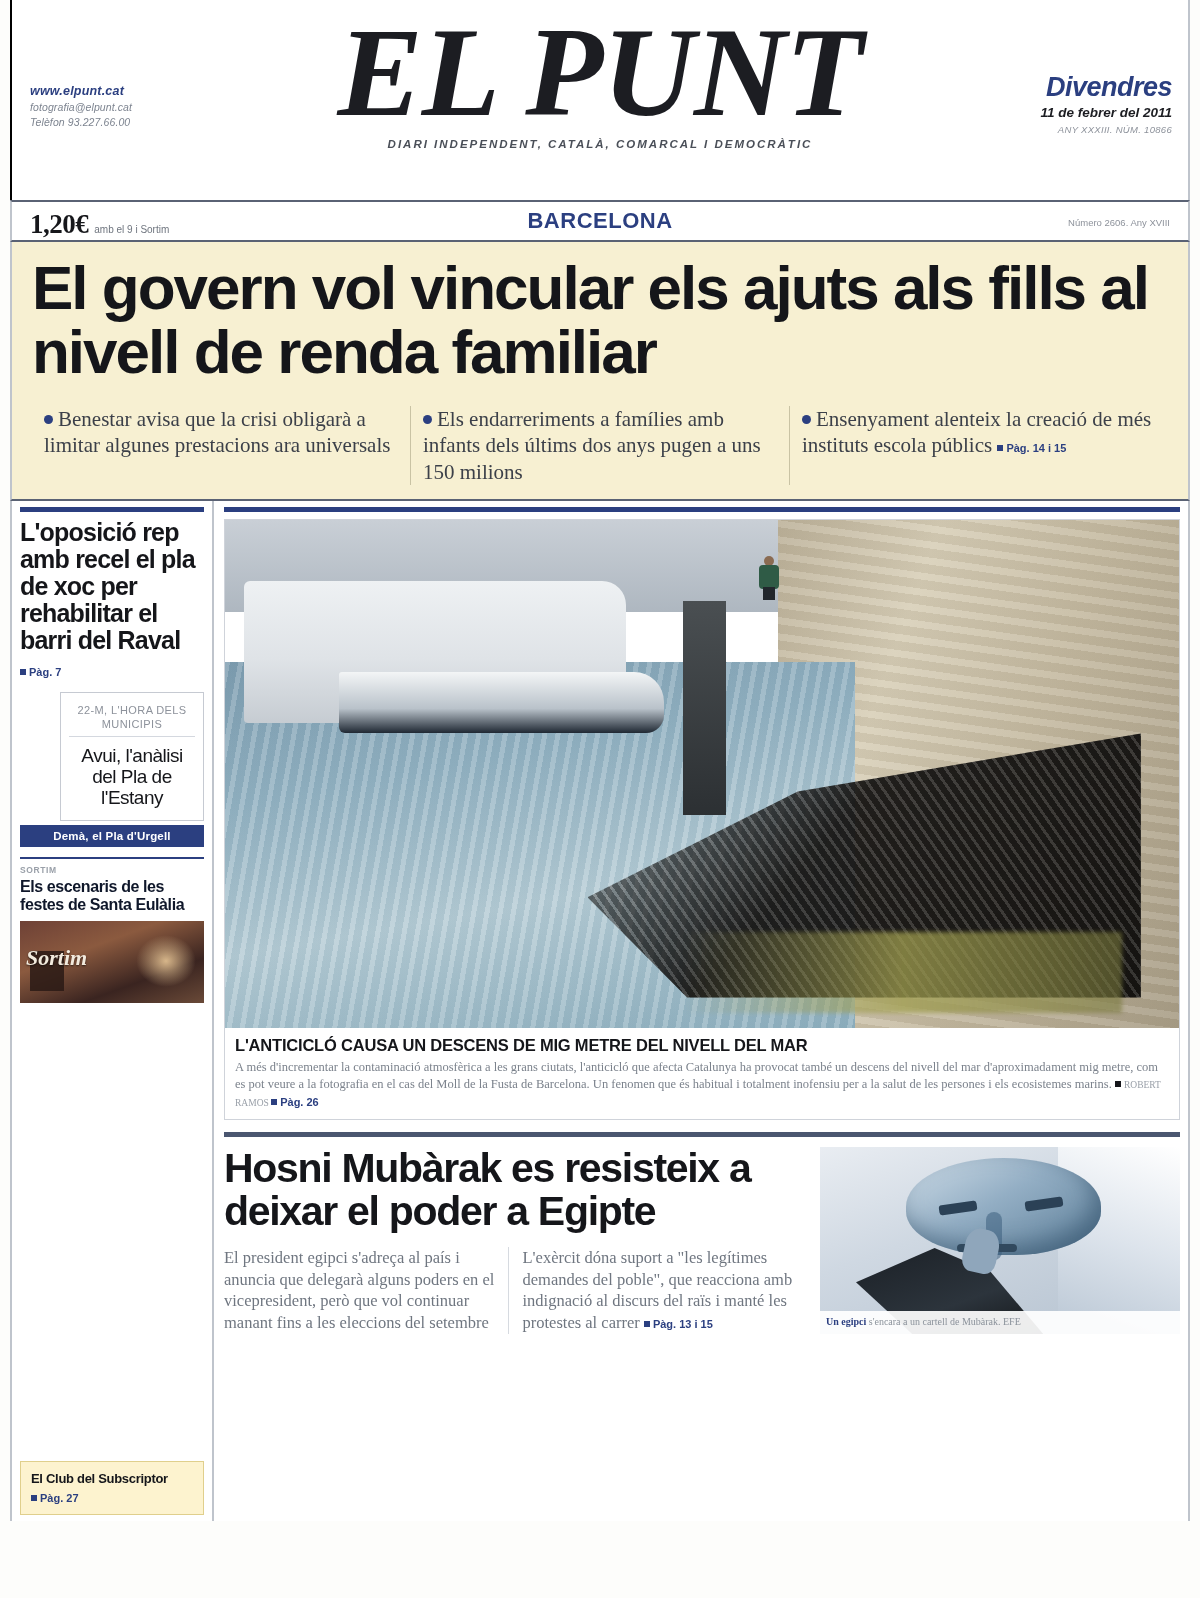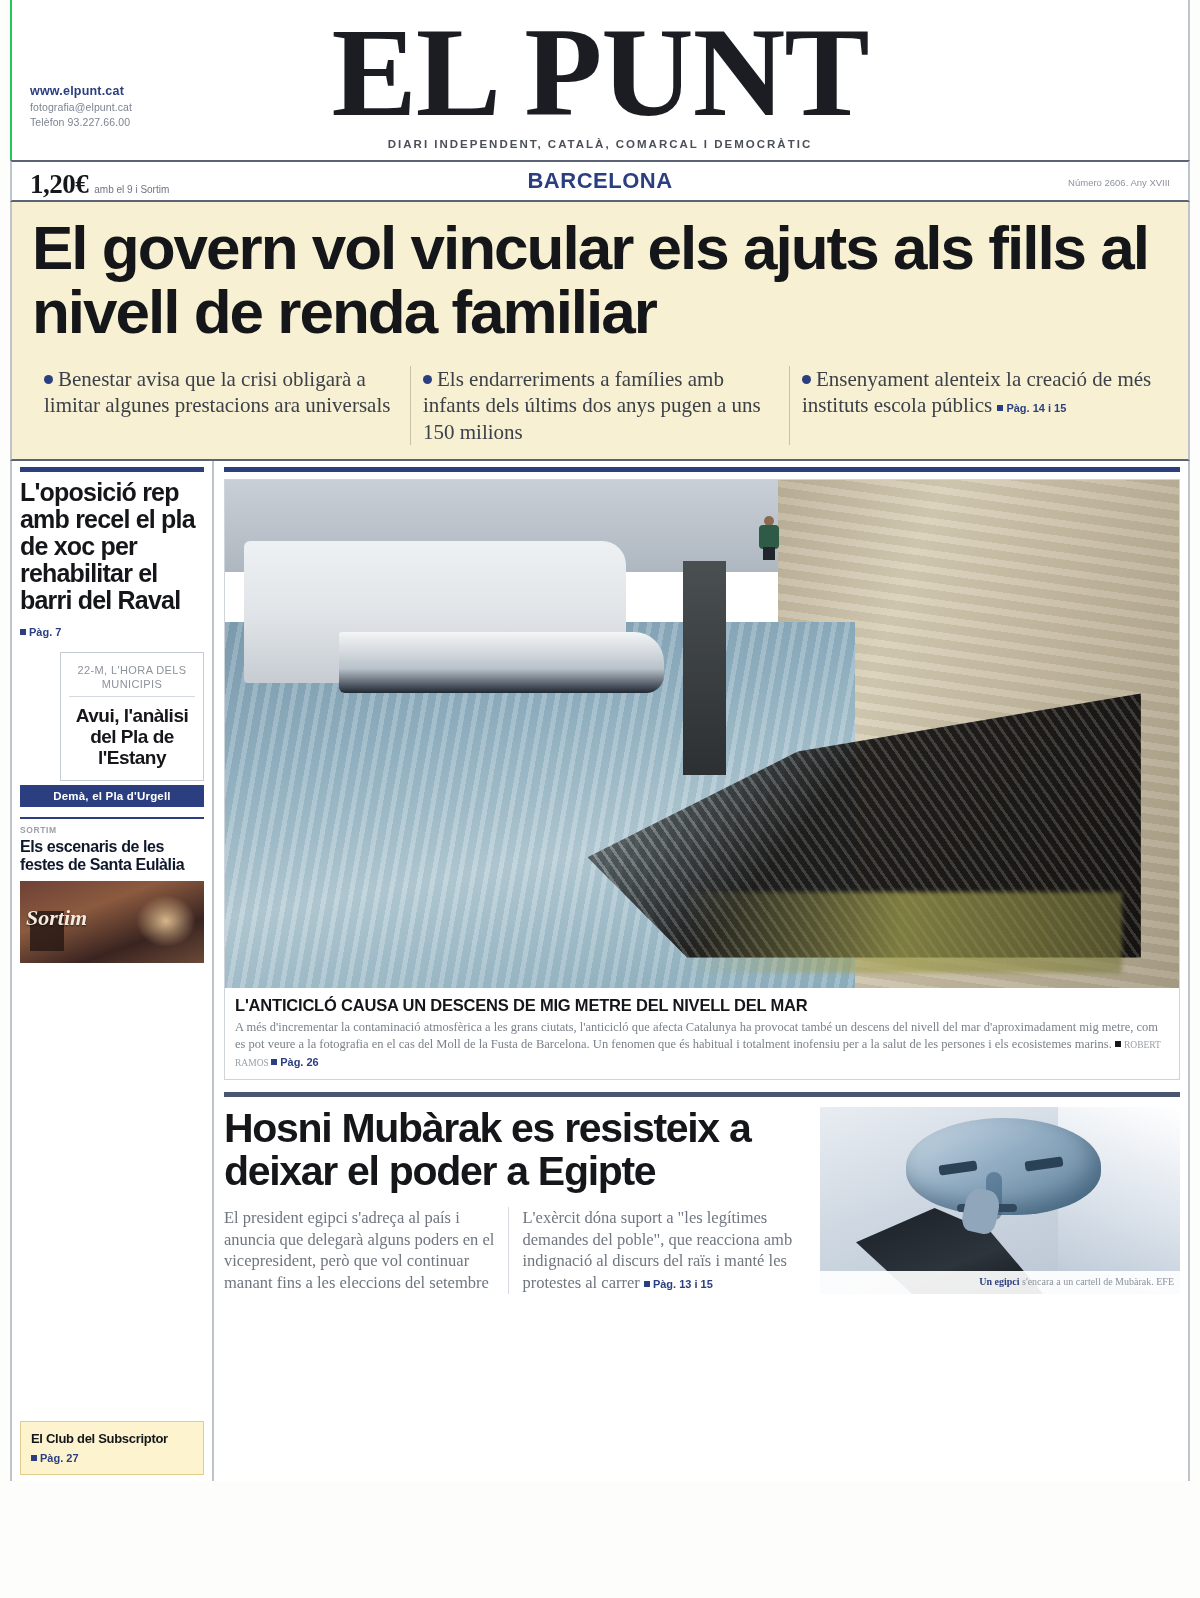--- a/index.html
+++ b/index.html
@@ -12,24 +12,25 @@
   .page {
     position: relative;
     width: 1200px; height: 1598px;
     background: #fdfdfb;
     padding: 0 10px;
   }
 
   
   .masthead {
     position: relative;
-    height: 160px;
-    border-left: 2px solid #22c55e;
+    height: 200px;
+    border-left: 2px solid #000000;
     border-right: 2px solid #bfc4cc;
     background: #fff;
+    font-style: italic;
   }
   .mast-contact {
     position: absolute; left: 18px; top: 82px;
     line-height: 1.45;
   }
   .mast-url {
     font-size: 12.5px; font-weight: bold; color: #2b3f80;
     letter-spacing: 0.2px;
   }
   .mast-mail, .mast-tel {
@@ -190,21 +191,21 @@
     background: #fff;
     margin-left: 40px;
   }
   .munic-kicker {
     font-size: 11px; color: #8d929b; letter-spacing: 0.4px;
     line-height: 1.3; border-bottom: 1px solid #d4d8df;
     padding-bottom: 4px; margin-bottom: 8px;
   }
   .munic-title {
     font-family: "Liberation Sans", sans-serif;
-    font-weight: bold; font-size: 19px; line-height: 1.12;
+    font-weight: normal; font-size: 19px; line-height: 1.12;
     color: #15161a; letter-spacing: -0.5px;
   }
   .band-blue {
     background: #2b3f80; color: #fff;
     font-size: 11.5px; font-weight: bold;
     text-align: center; padding: 5px 2px;
     letter-spacing: 0.2px;
     margin-top: 4px;
   }
 
@@ -380,21 +381,20 @@
   .mub-col {
     flex: 1;
     font-family: "Liberation Serif", serif;
     font-size: 16.5px; line-height: 1.32; color: #6f7680;
     padding-right: 12px;
   }
   .mub-col + .mub-col { border-left: 1px solid #d6dae0; padding-left: 14px; }
   .mub-photo {
     width: 360px; position: relative; overflow: hidden;
     background: linear-gradient(160deg,#e9edf2 0%,#cfd8e2 40%,#b4c1cf 100%);
-    text-align: right;
   }
   .mub-face {
     position: absolute; left: 24%; top: 6%; width: 54%; height: 52%;
     background: linear-gradient(150deg,#cfdde8 0%,#93aec4 45%,#5d7f99 100%);
     border-radius: 50% 50% 45% 45%;
     box-shadow: inset -8px -10px 22px rgba(40,70,95,.5);
   }
   .mub-eye1, .mub-eye2 {
     position: absolute; width: 38px; height: 10px;
     background: #2b4156; border-radius: 3px; transform: rotate(-8deg);
@@ -444,20 +444,25 @@
       <div class="mast-url">www.elpunt.cat</div>
       <div class="mast-mail">fotografia@elpunt.cat</div>
       <div class="mast-tel">Telèfon 93.227.66.00</div>
     </div>
 
     <div class="mast-logo">
       <div class="mast-logo-text">EL PUNT</div>
       <div class="mast-sub">DIARI INDEPENDENT, CATALÀ, COMARCAL I DEMOCRÀTIC</div>
     </div>
 
+    <div class="mast-date">
+      <div class="mast-day">Divendres</div>
+      <div class="mast-full">11 de febrer del 2011</div>
+      <div class="mast-any">ANY XXXIII. NÚM. 10866</div>
+    </div>
   </div>
 
   <div class="pricebar">
     <div class="price">
       <span class="price-num">1,20€</span>
       <span class="price-note">amb el 9 i Sortim</span>
     </div>
     <div class="city">BARCELONA</div>
     <div class="issue">Número 2606. Any XVIII</div>
   </div>

